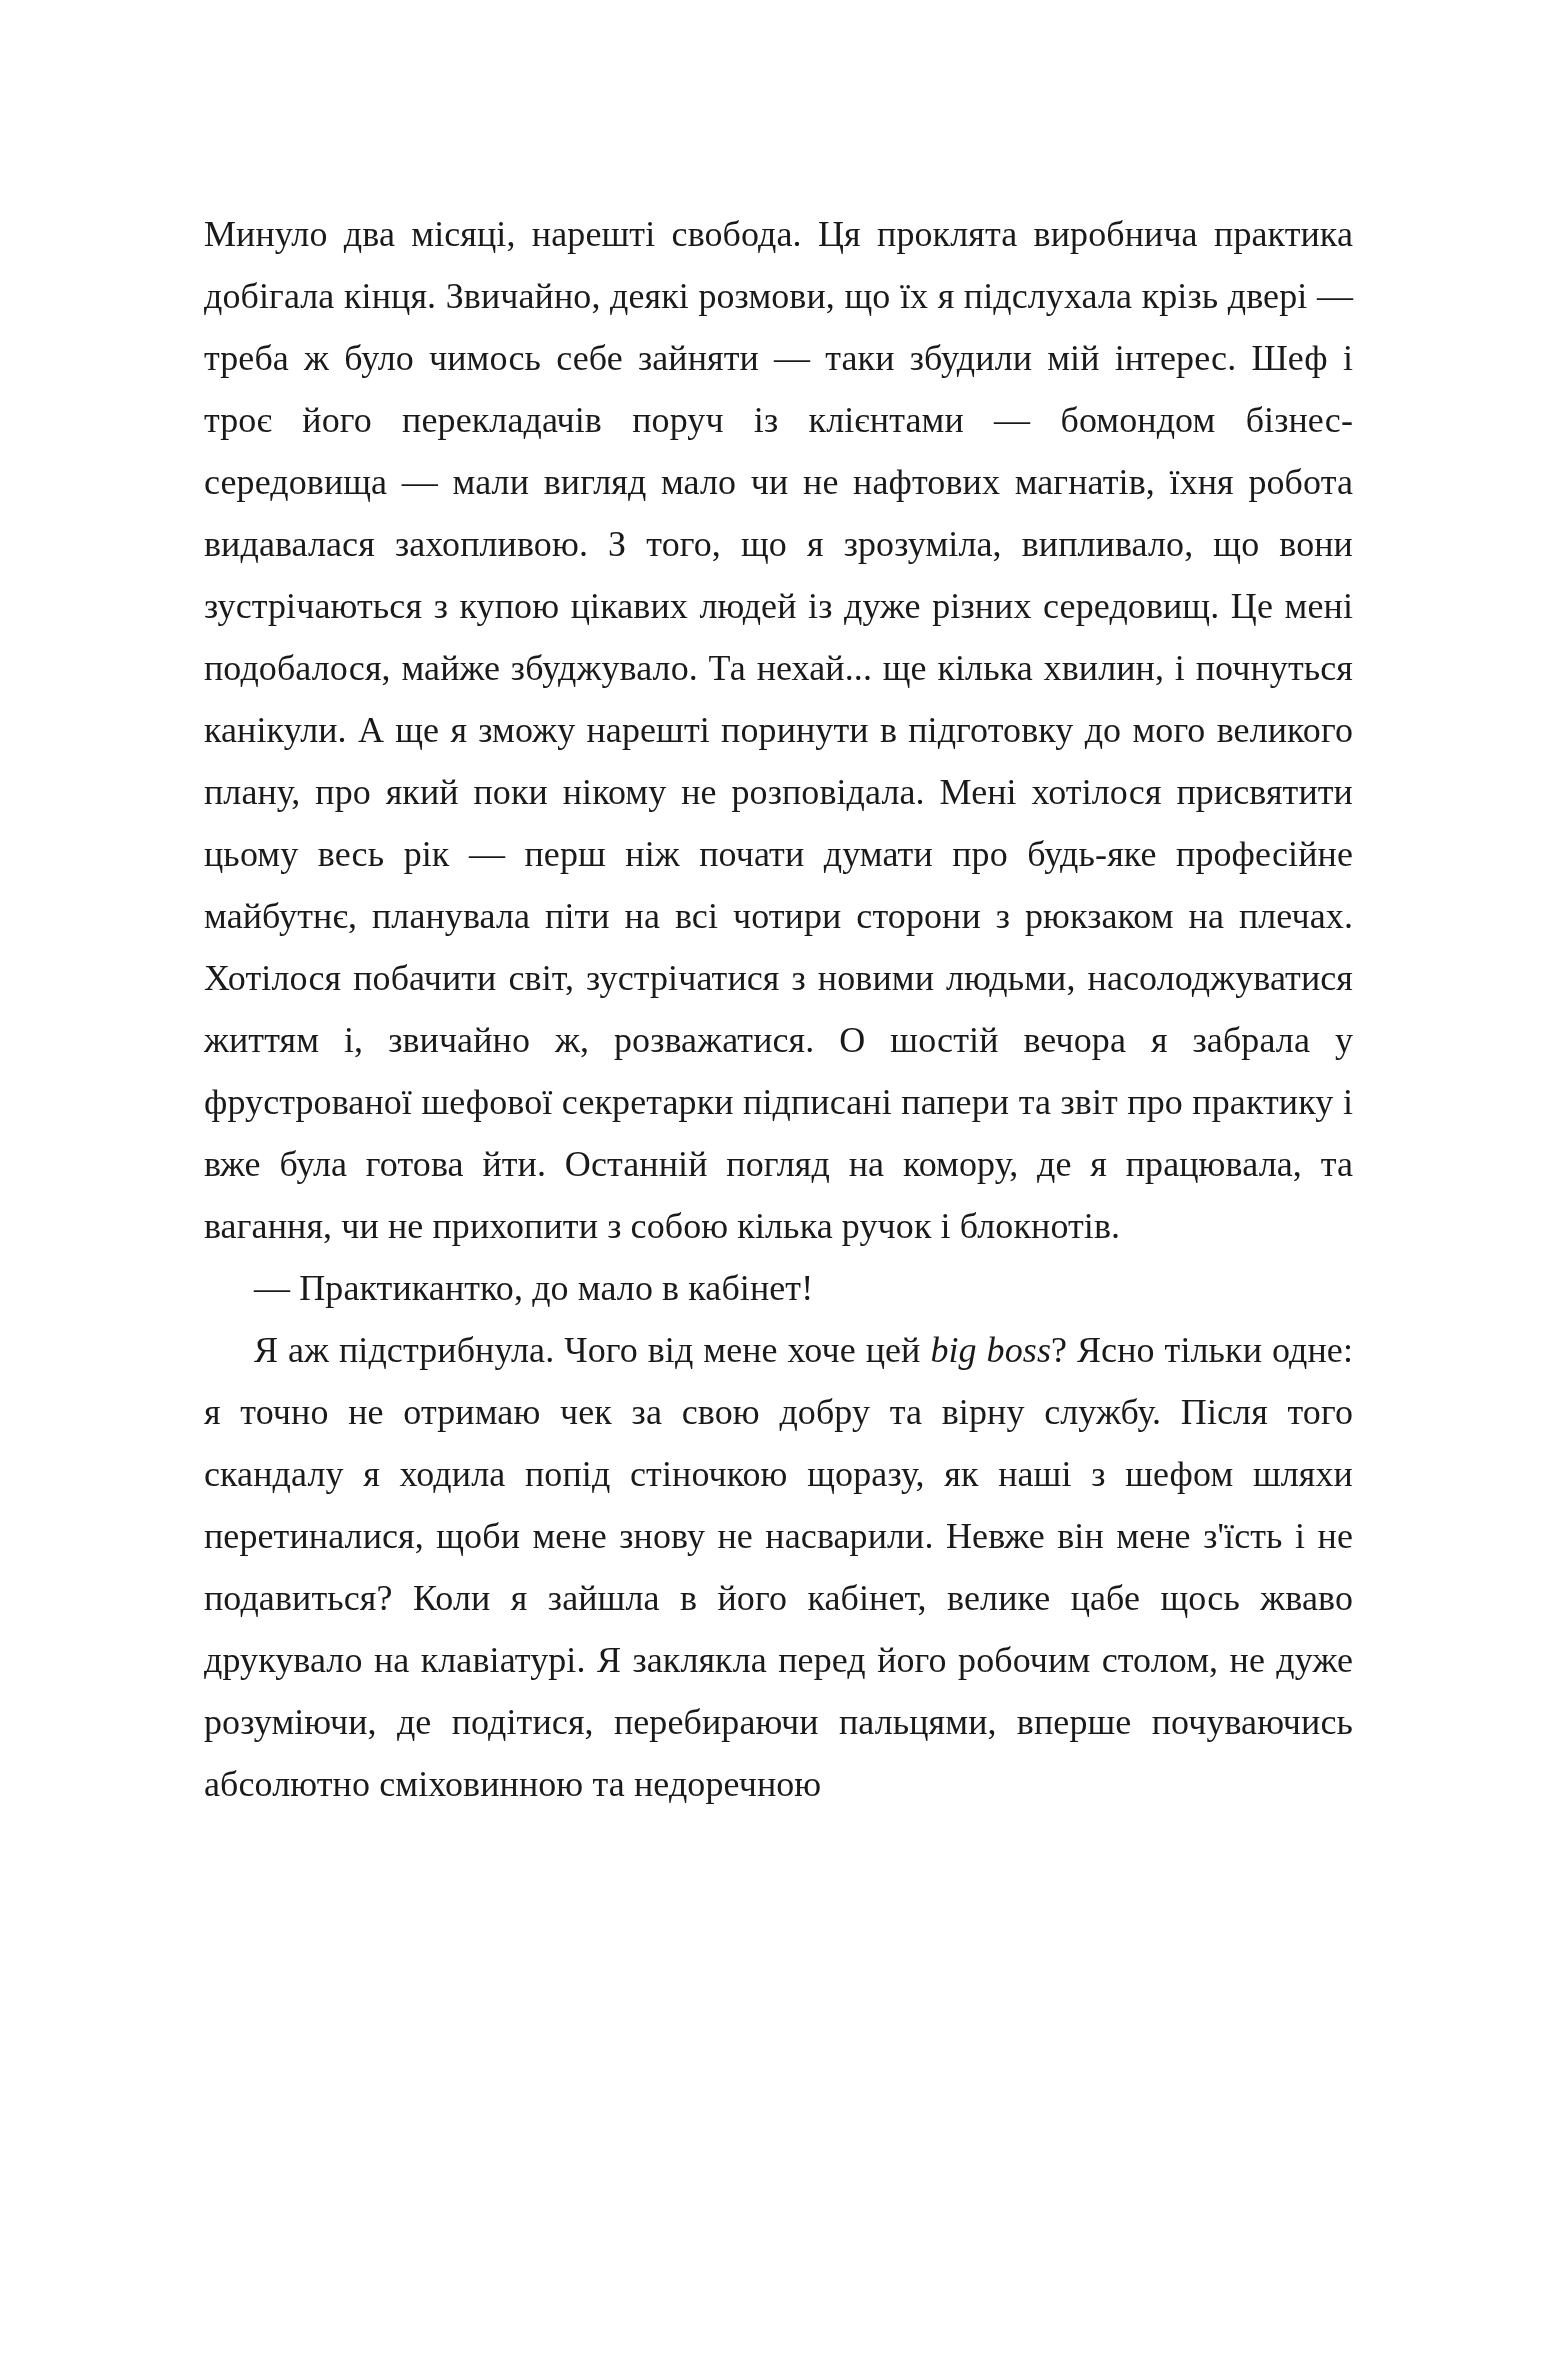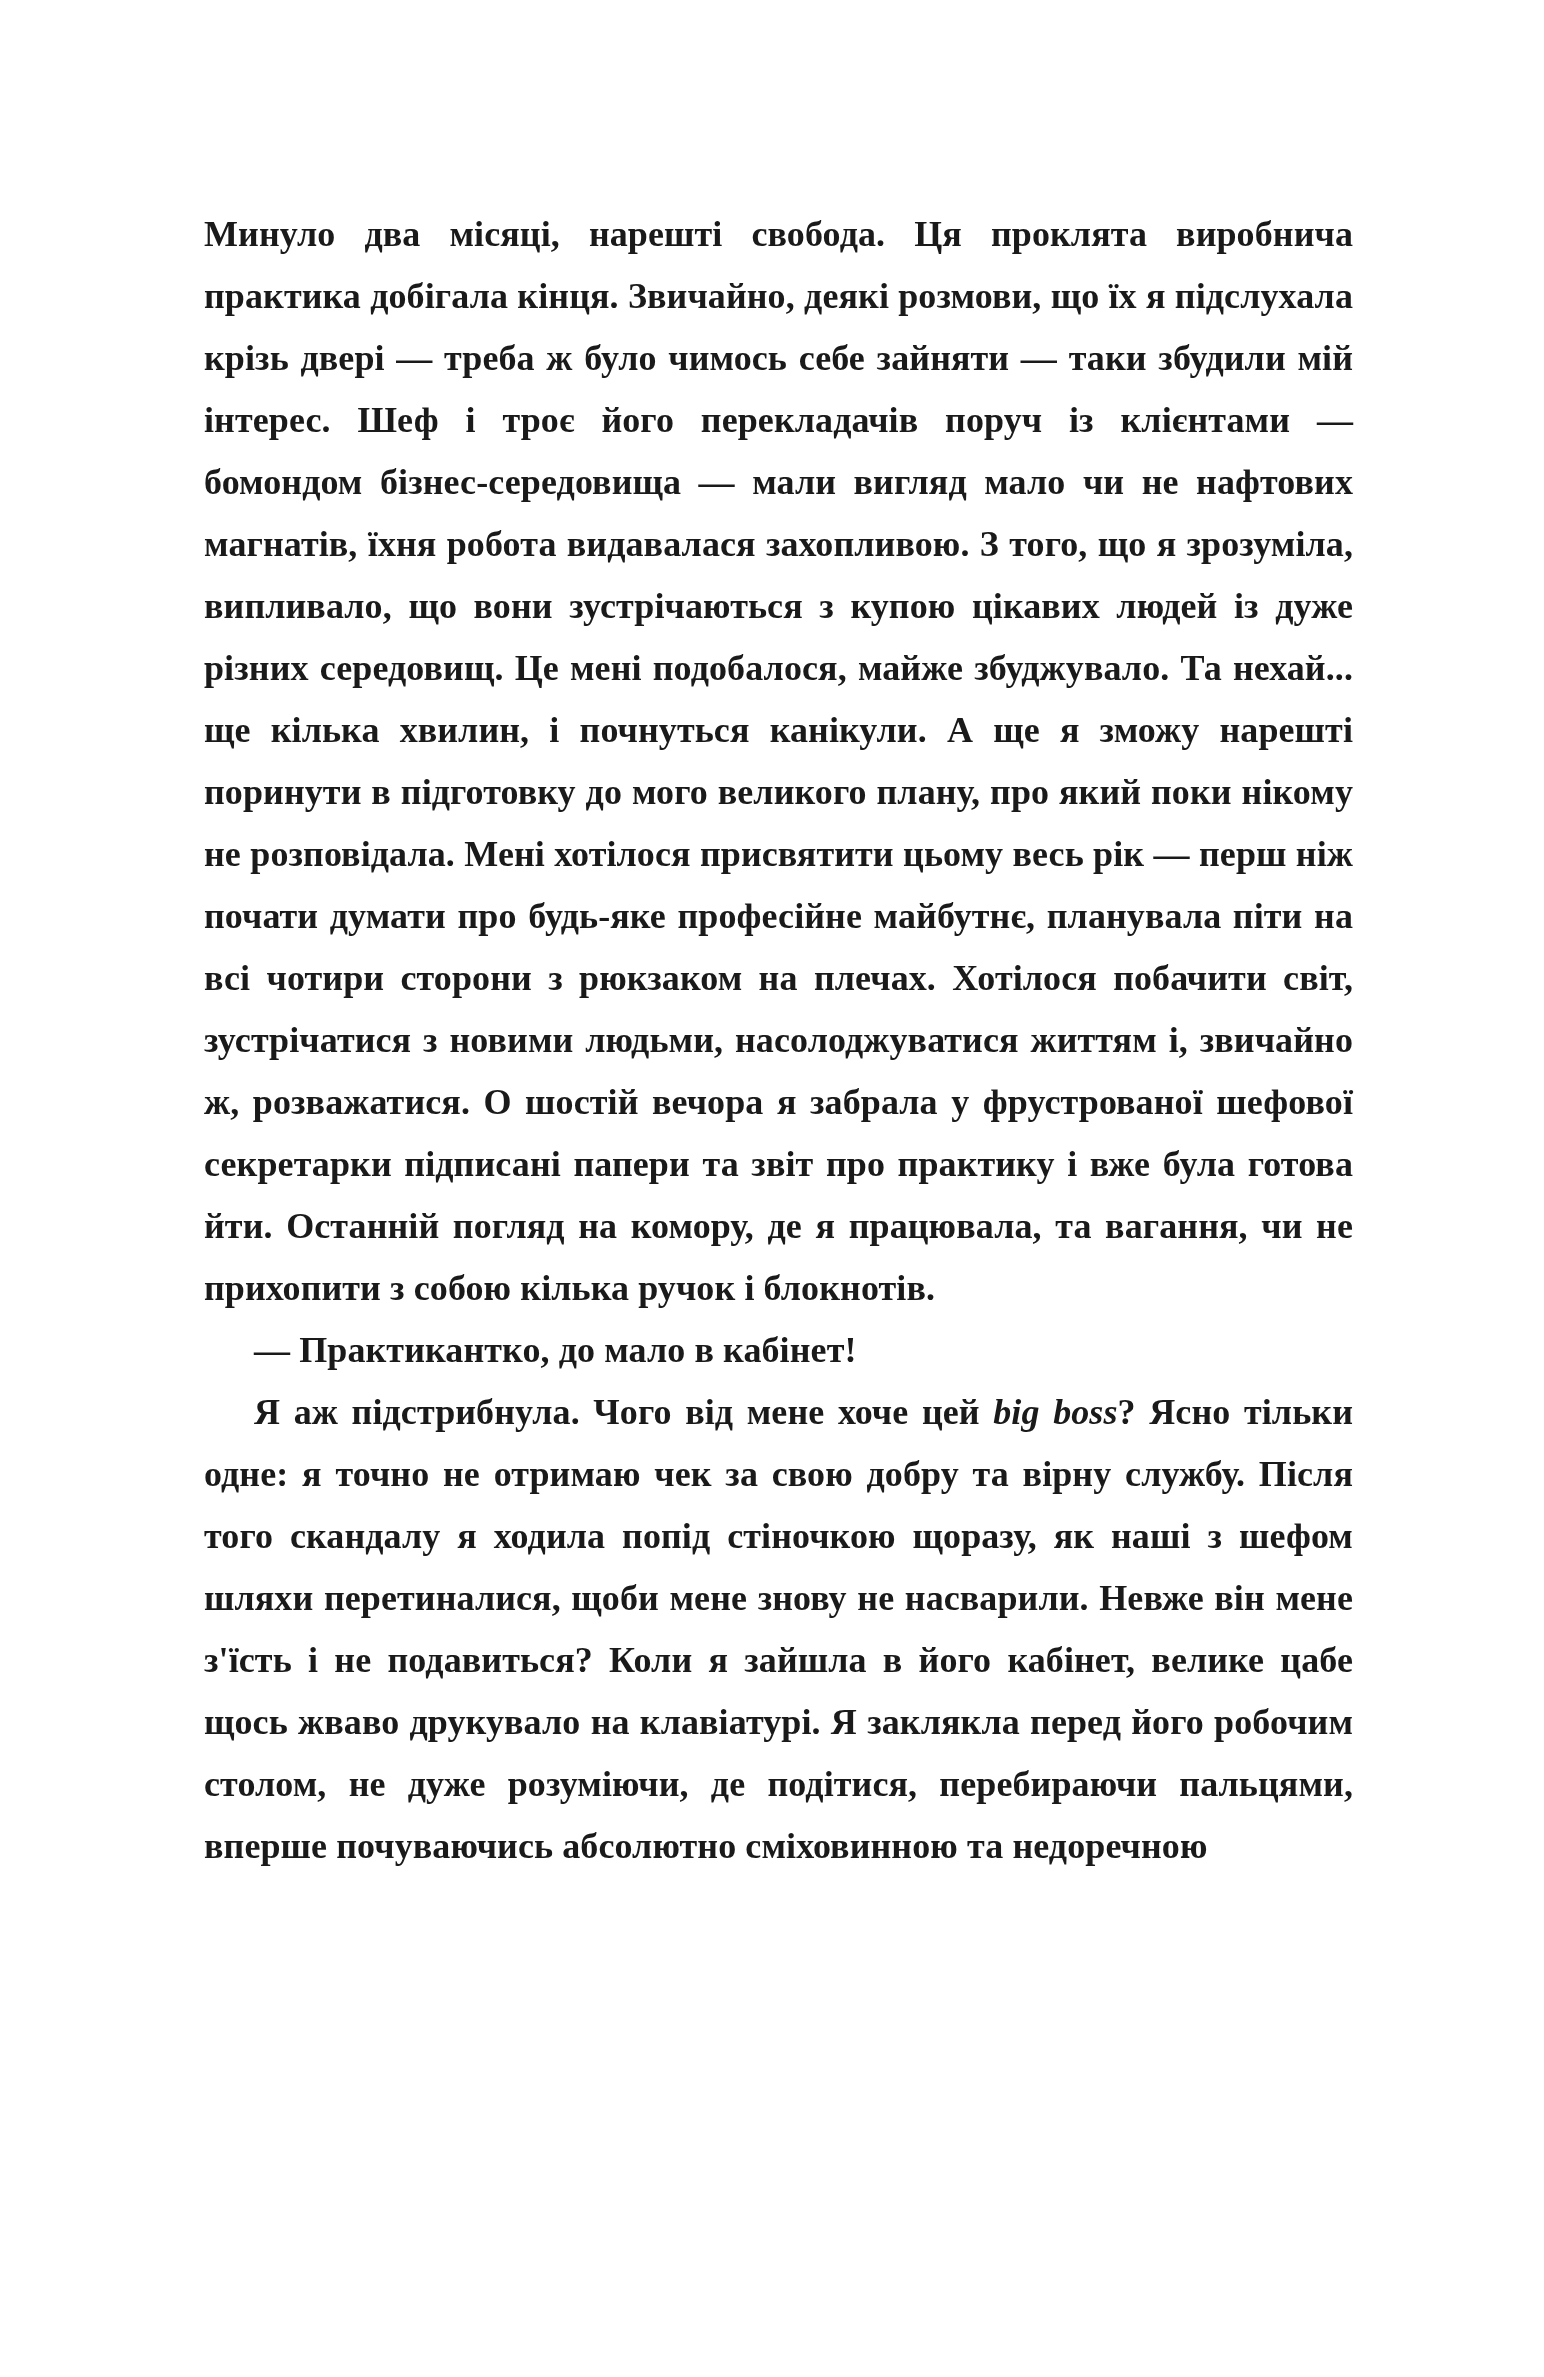--- a/index.html
+++ b/index.html
@@ -7,21 +7,20 @@
     padding: 0;
     background: #ffffff;
   }
   .page {
     position: relative;
     width: 1404px;
     height: 2377px;
     background: #ffffff;
     box-sizing: border-box;
     overflow: hidden;
-    font-weight: bold;
   }
   .text-block {
     position: absolute;
     left: 204px;
     top: 203px;
     width: 1149px;
     font-family: "Liberation Serif", "DejaVu Serif", serif;
     font-size: 36px;
     line-height: 62px;
     color: #1a1a1a;

